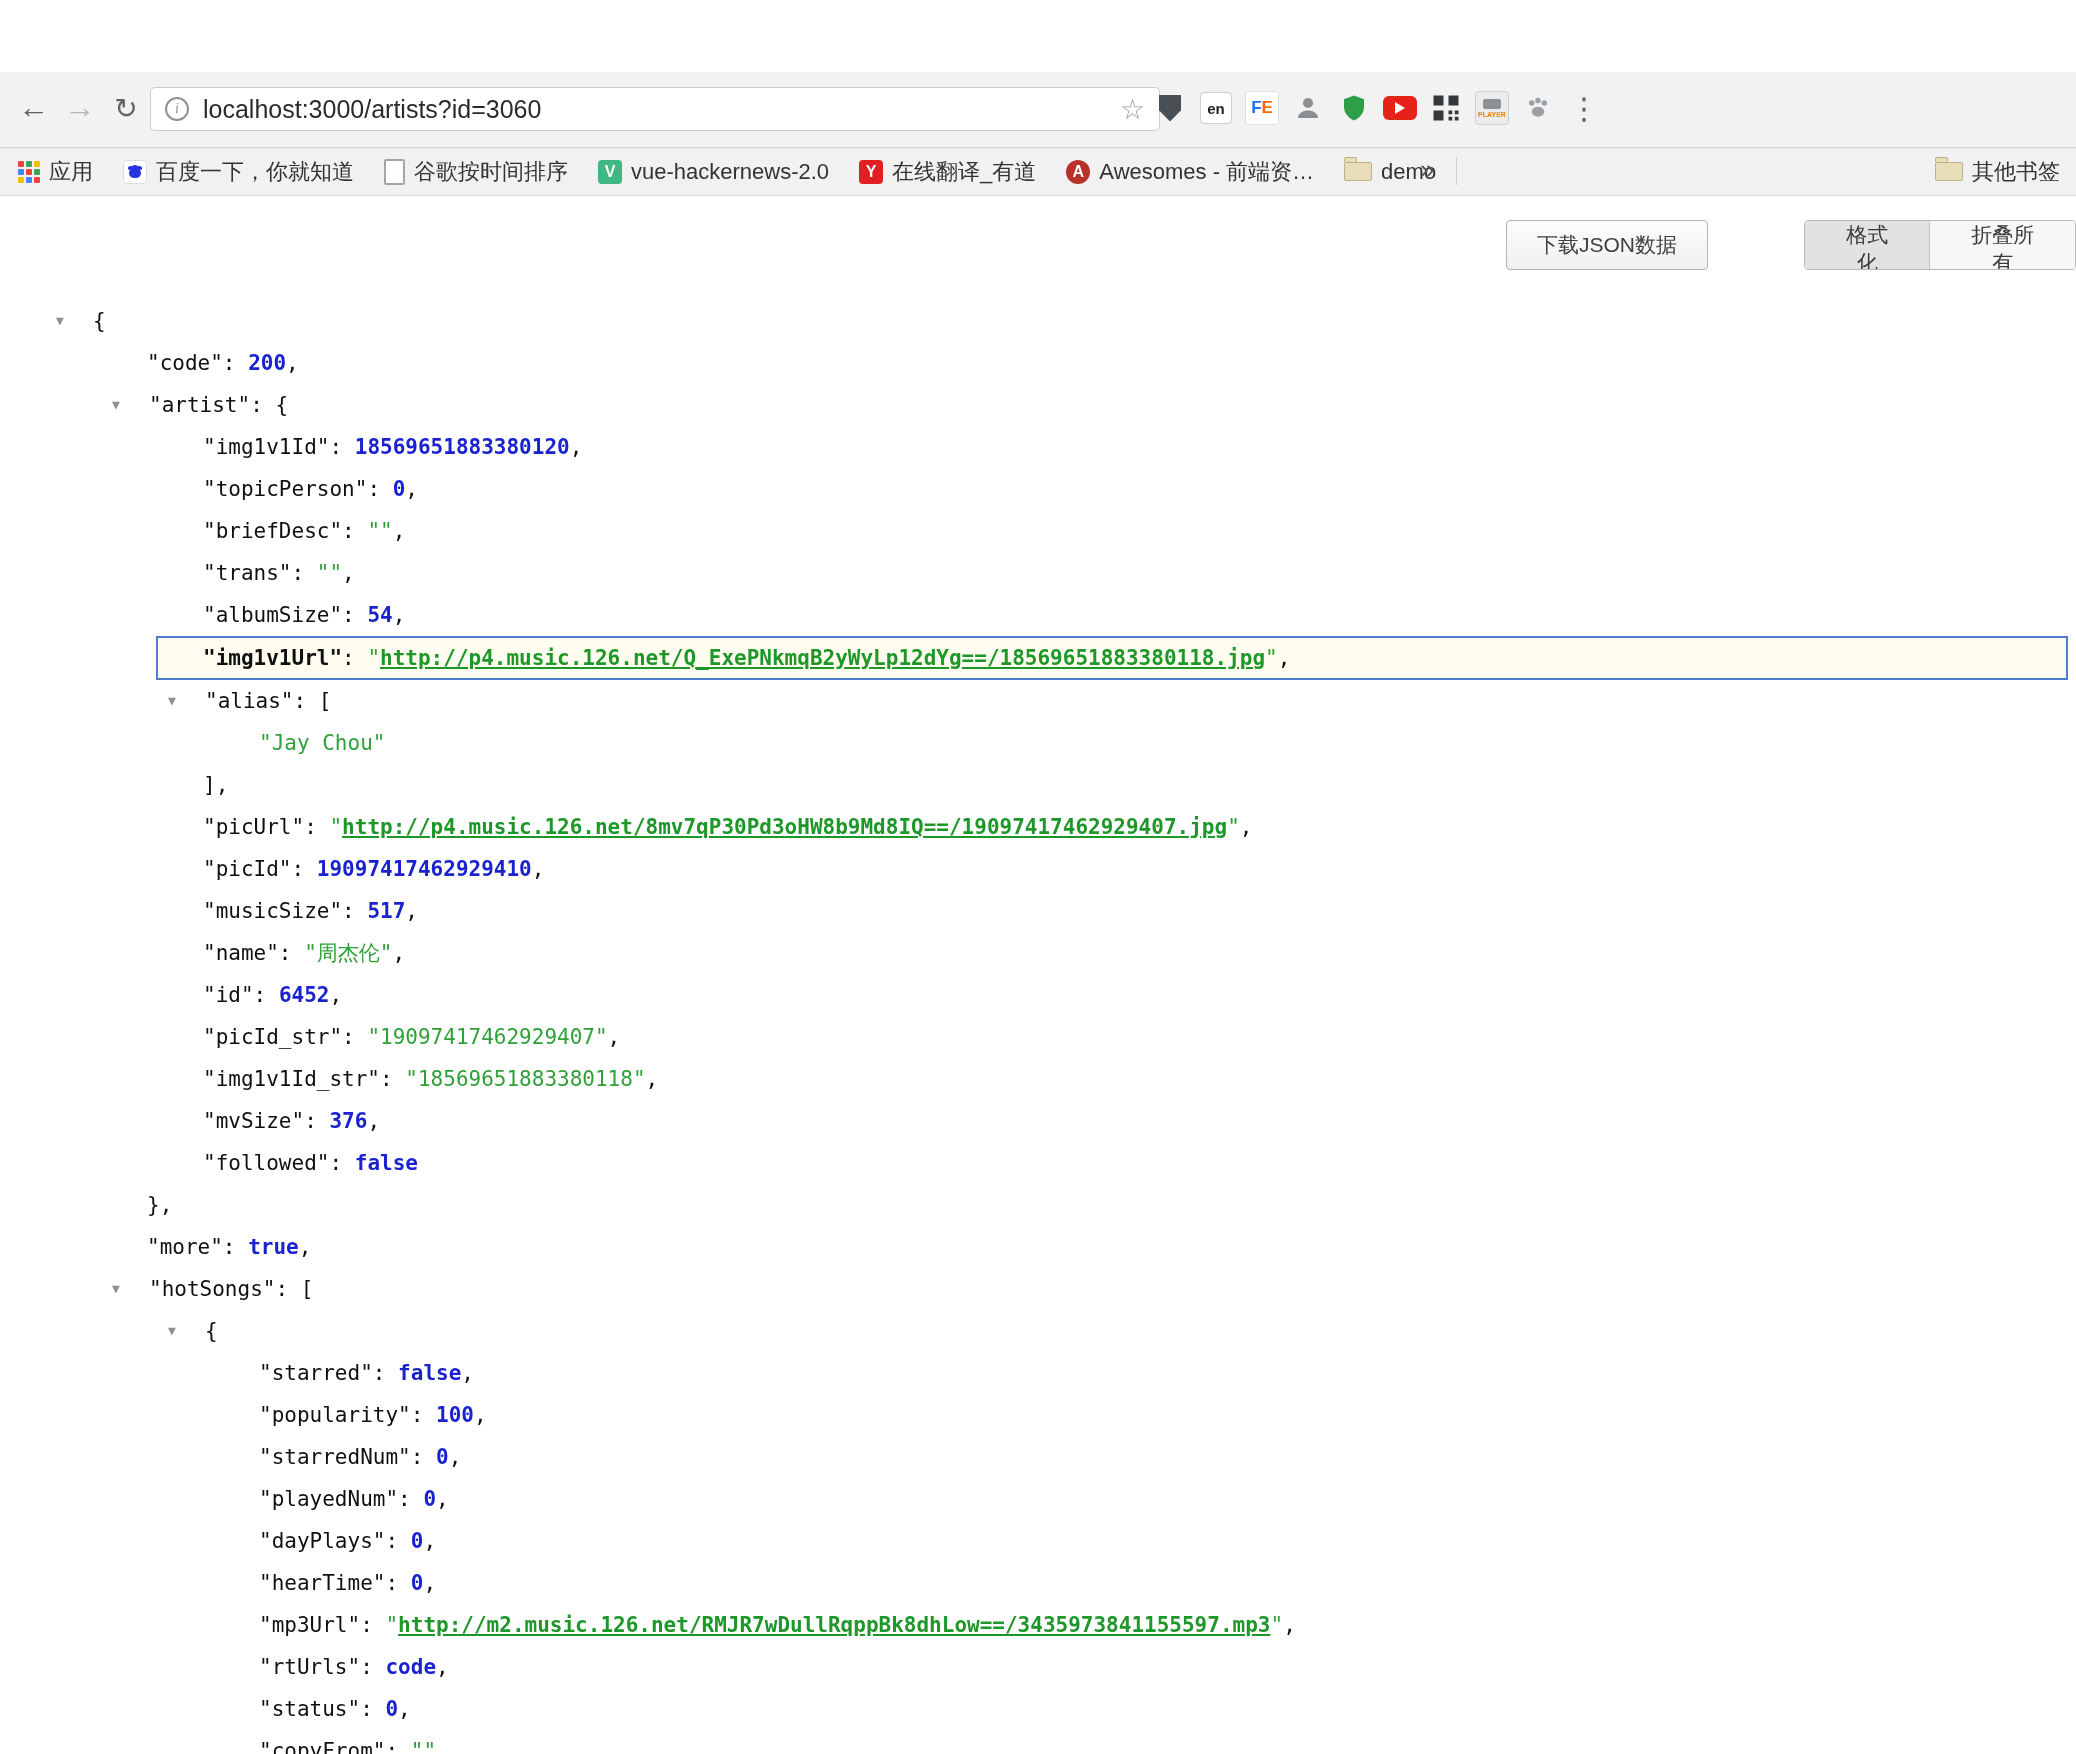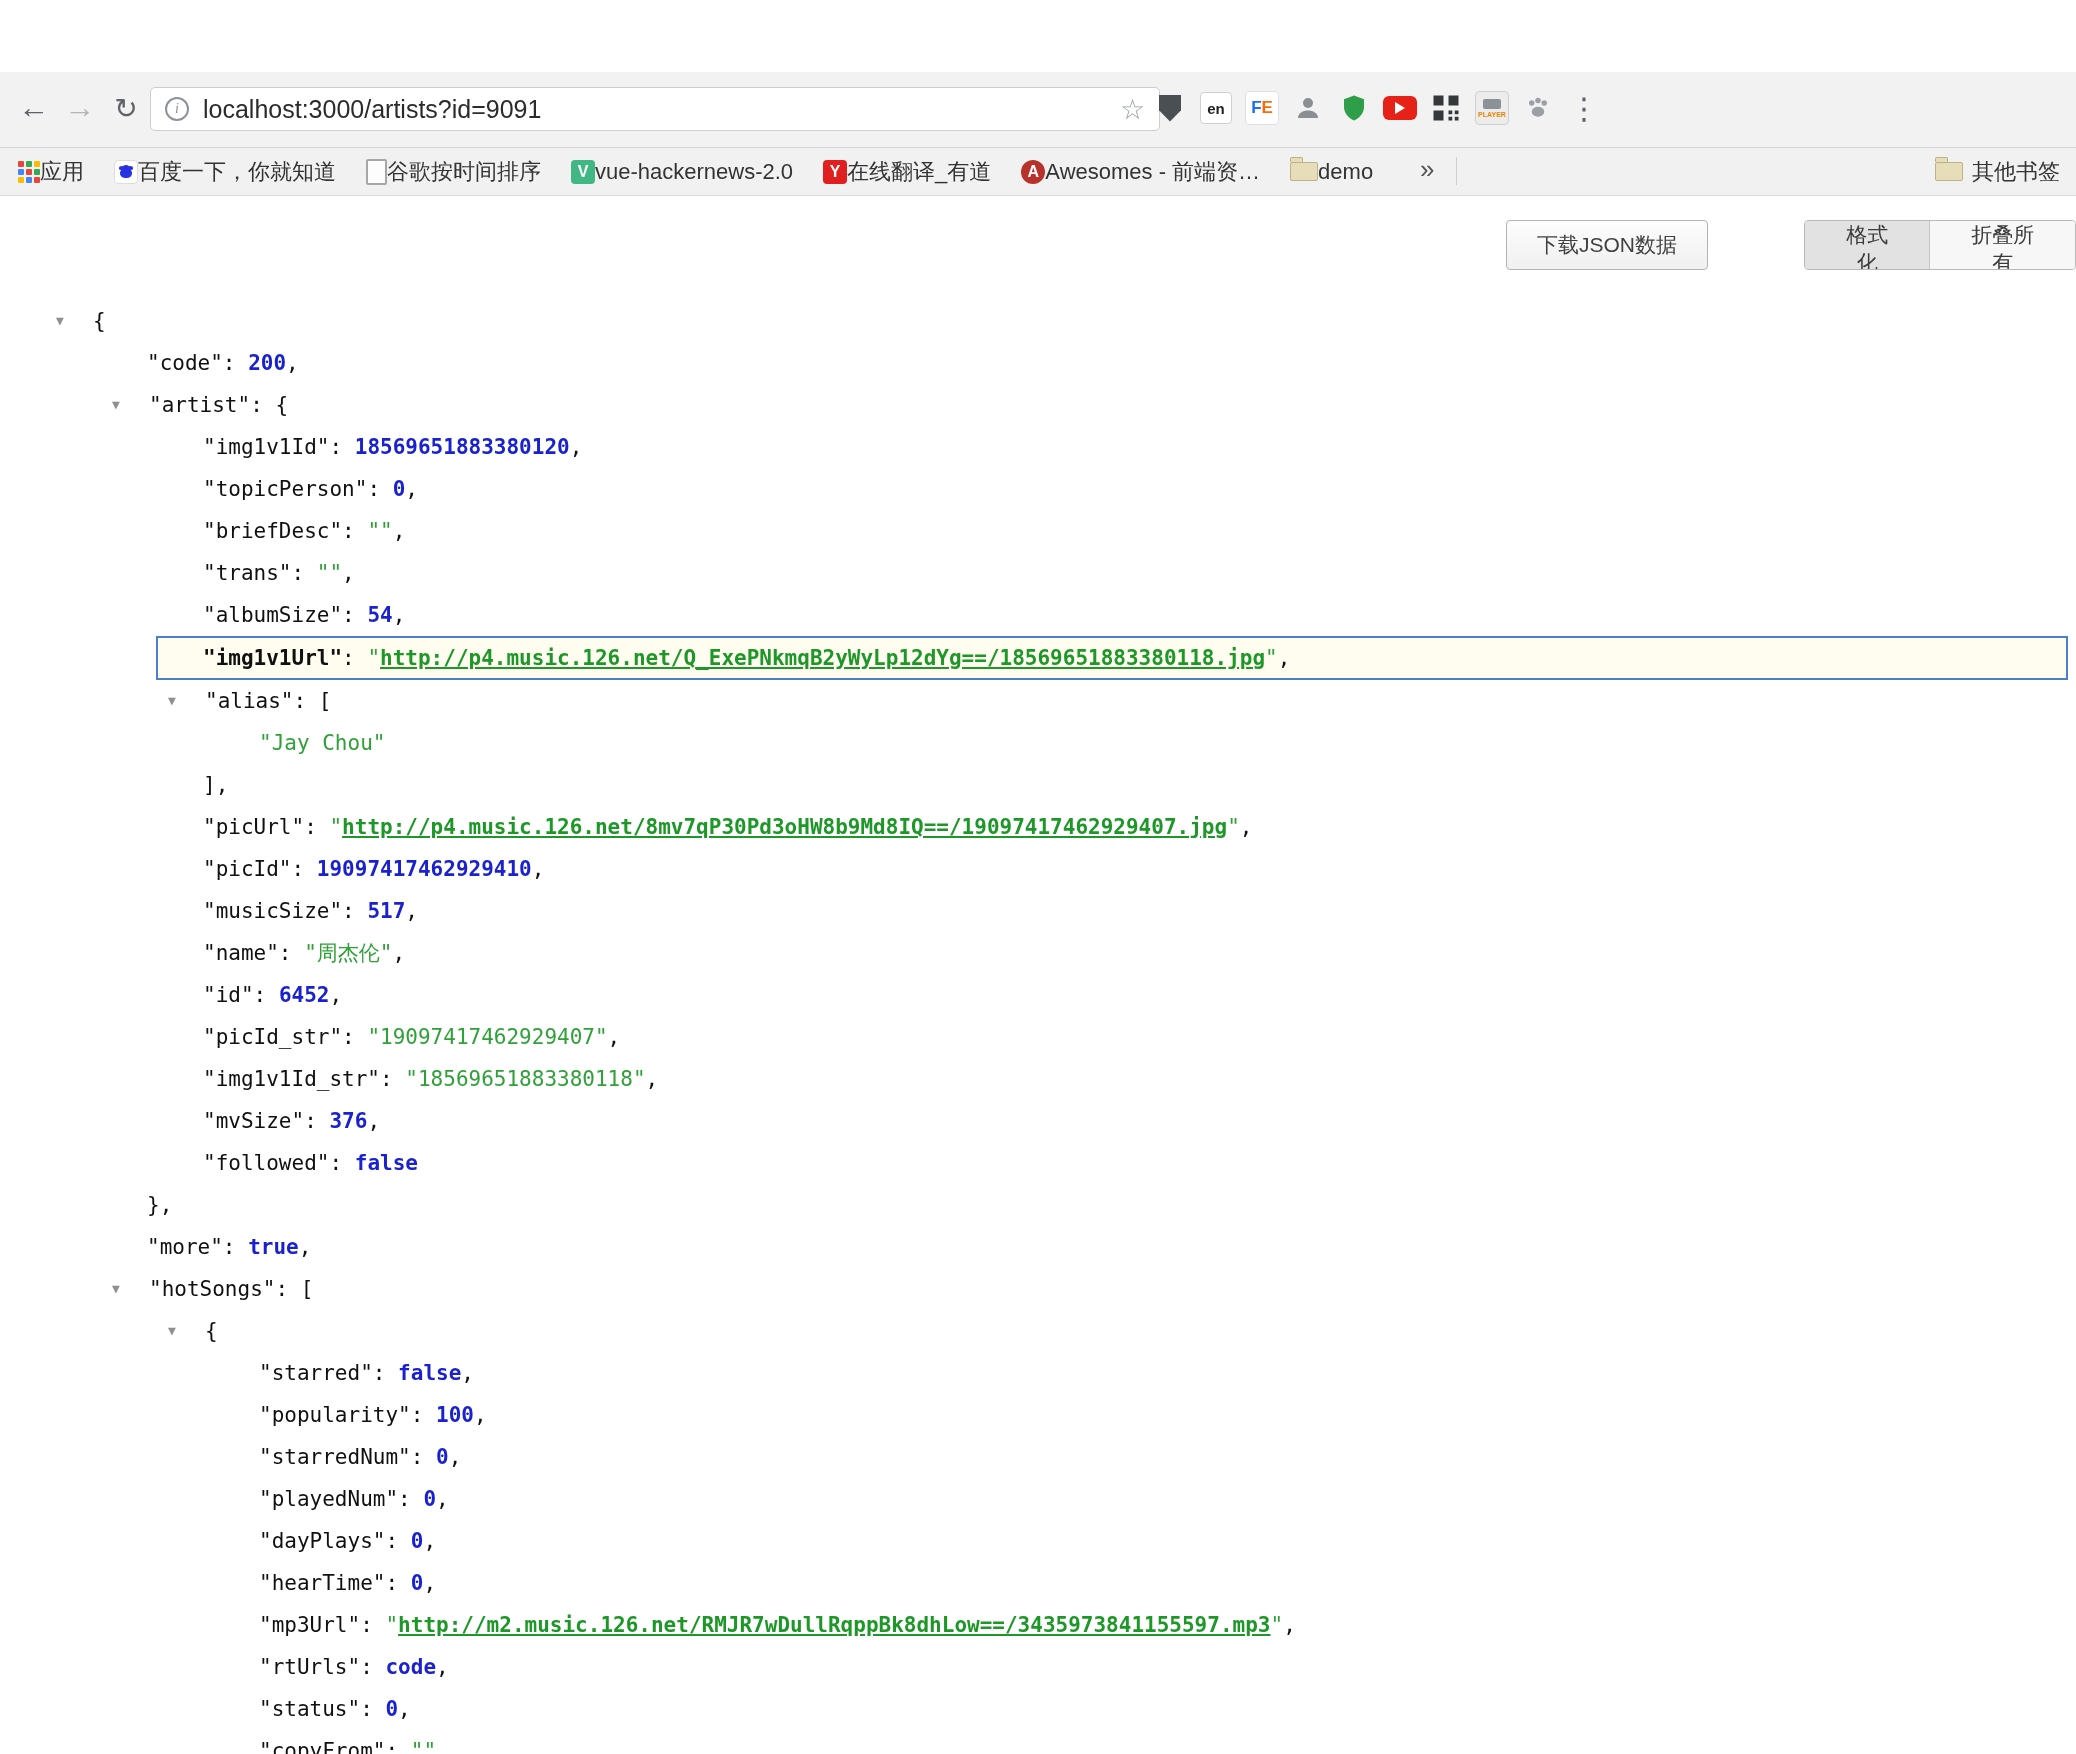--- a/index.html
+++ b/index.html
@@ -55,21 +55,21 @@
   .playerbox { width:32px; height:32px; background:#ececec; border:1px solid #cfcfcf; border-radius:4px;
     display:flex; flex-direction:column; align-items:center; justify-content:center; gap:2px; }
   .playerbox .bar { width:18px; height:10px; background:#8d9297; border-radius:2px; }
   .playerbox .lbl { font-size:7px; color:#f08300; font-weight:bold; letter-spacing:0; }
   .menu-dots { font-size:30px; color:#5f6368; }
 
   
   .bookmarksbar { position:absolute; top:148px; left:0; right:0; height:47px; background:#f1f1f1;
     border-bottom:1px solid #dadada; }
   .bm-flow { position:absolute; left:18px; top:0; height:47px; display:flex; align-items:center; gap:30px; }
-  .bm { display:flex; align-items:center; cursor:pointer; }
+  .bm { display:flex; align-items:center; gap:9px; cursor:pointer; }
   .bm-label { font-size:22px; color:#333; white-space:nowrap; }
   .grid9 { display:grid; grid-template-columns:repeat(3,6px); grid-template-rows:repeat(3,6px); gap:2px; }
   .grid9 span { width:6px; height:6px; border-radius:1px; }
   .grid9 span:nth-child(1){background:#e8453c}.grid9 span:nth-child(2){background:#34a853}
   .grid9 span:nth-child(3){background:#fbbc05}.grid9 span:nth-child(4){background:#4285f4}
   .grid9 span:nth-child(5){background:#e8453c}.grid9 span:nth-child(6){background:#34a853}
   .grid9 span:nth-child(7){background:#fbbc05}.grid9 span:nth-child(8){background:#4285f4}
   .grid9 span:nth-child(9){background:#e8453c}
   .bi-baidu { width:22px; height:22px; background:#fff; border:1px solid #ddd; border-radius:4px; position:relative; }
   .bi-baidu::after { content:""; position:absolute; left:5px; top:7px; width:12px; height:10px;
@@ -119,21 +119,21 @@
 
 <div class="window">
 
 
   <div class="navbar">
     <span id="back-btn" class="nav-btn">←</span>
     <span id="fwd-btn" class="nav-btn disabled">→</span>
     <span id="reload-btn" class="nav-btn">↻</span>
     <div class="urlbar">
       <span class="info-ic">i</span>
-      <span class="url-text">localhost:3000/artists?id=9091</span>
+      <span class="url-text">localhost:3000/artists?id=3060</span>
       <span class="star-ic">☆</span>
     </div>
     <div class="extrow">
       <span class="ext">
           <span class="pennant"></span>
         </span>
       <span class="ext">
           <span class="enbox">en</span>
         </span>
       <span class="ext">

